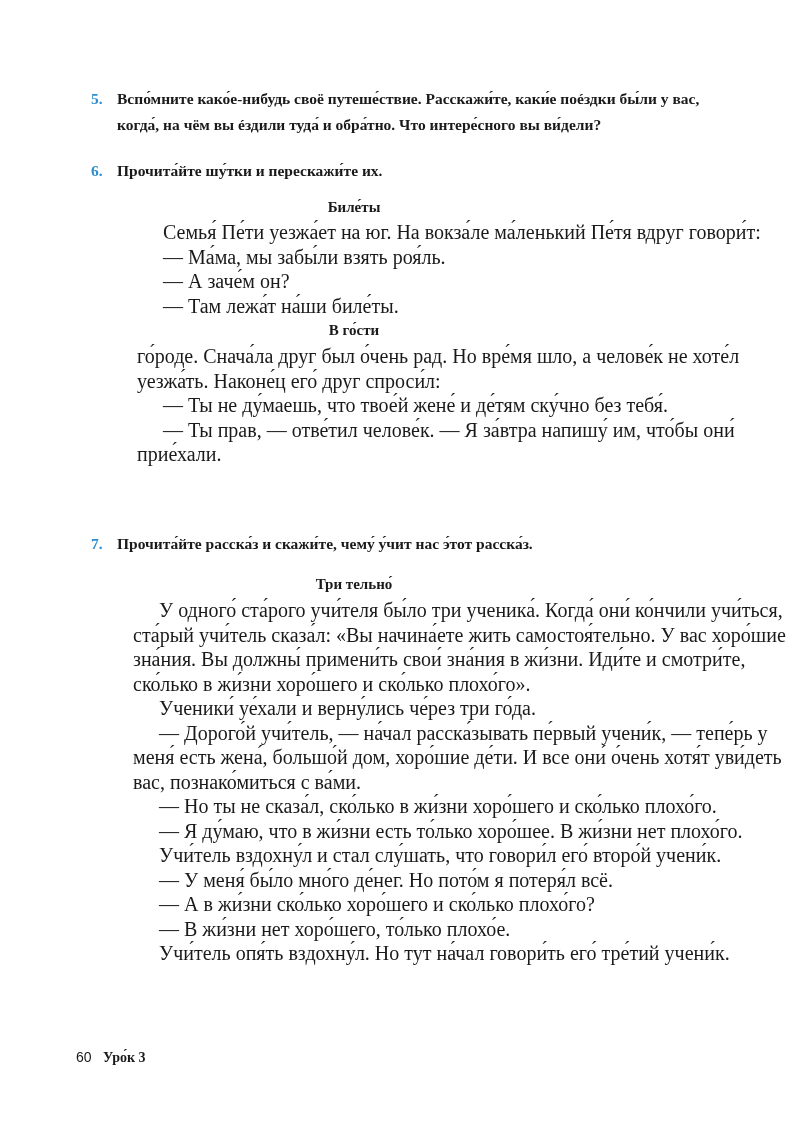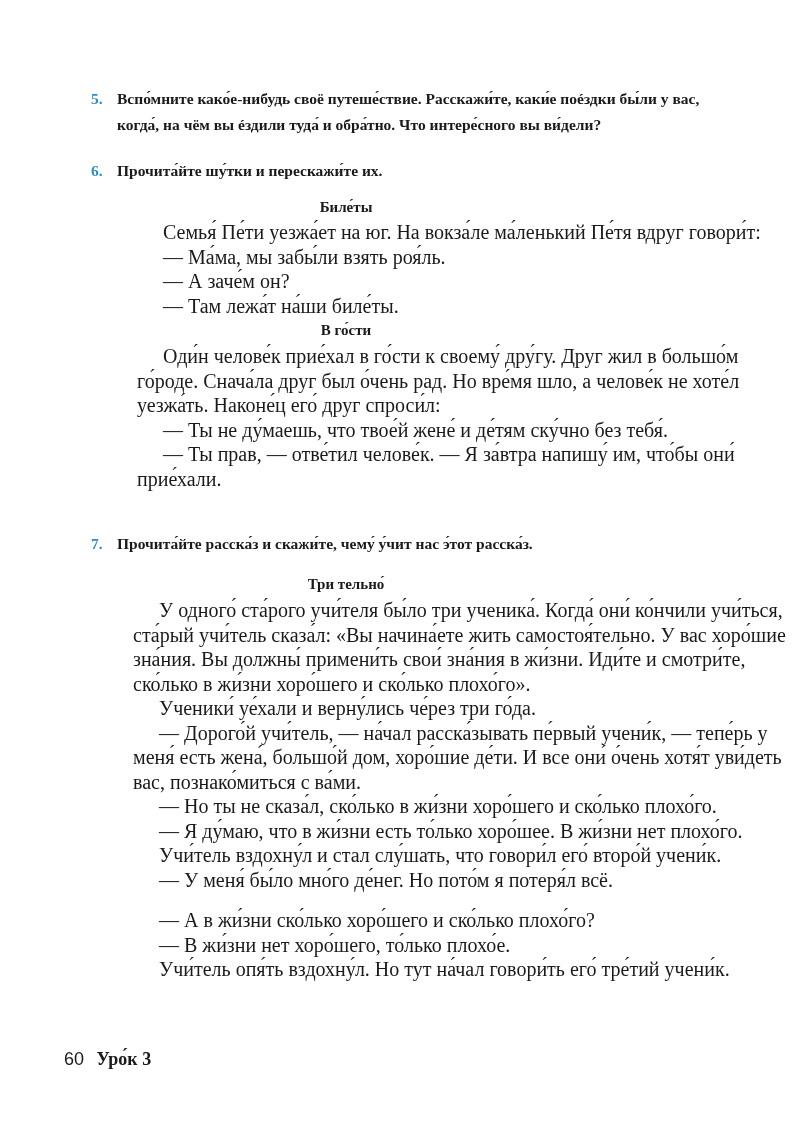--- a/index.html
+++ b/index.html
@@ -10,30 +10,30 @@
     }
     .task {
       position: absolute; left: 91px; width: 620px;
       font-weight: bold; font-size: 15.5px; line-height: 26px;
     }
     .task .num {
       position: absolute; left: 0; top: 0; color: #2f8ecf; font-weight: bold;
     }
     .task .text { display: block; padding-left: 26px; }
     .heading {
-      position: absolute; left: 0; width: 692px; text-align: center;
+      position: absolute; left: 8px; width: 692px; text-align: center;
       font-weight: bold; font-size: 15px;
     }
     .para {
       position: absolute; font-size: 20px; line-height: 24.5px;
     }
     .line { display: block; white-space: nowrap; }
     .just { text-align: justify; text-align-last: justify; }
     .footer {
-      position: absolute; left: 64px; top: 1049px; font-size: 18px;
+      position: absolute; left: 76px; top: 1049px; font-size: 14px;
     }
     .footer .pnum { font-family: "Liberation Sans", sans-serif; }
     .footer .lesson { font-weight: bold; margin-left: 8px; font-family: "Liberation Serif", serif; }
   </style>
 </head>
 <body>
 
 <div class="task" style="top:86px;">
   <span class="num">5.</span>
   <span class="text">Вспо́мните како́е-нибудь своё путеше́ствие. Расскажи́те, каки́е поéздки бы́ли у вас, когда́, на чём вы éздили туда́ и обра́тно. Что интере́сного вы ви́дели?</span>
@@ -47,21 +47,20 @@
 <div class="heading" style="top:199px;">Биле́ты</div>
 <div class="para" style="left:163px; top:220px;">
   <span class="line">Семья́ Пе́ти уезжа́ет на юг. На вокза́ле ма́ленький Пе́тя вдруг говори́т:</span>
   <span class="line">— Ма́ма, мы забы́ли взять роя́ль.</span>
   <span class="line">— А заче́м он?</span>
   <span class="line">— Там лежа́т на́ши биле́ты.</span>
 </div>
 
 <div class="heading" style="top:322px;">В го́сти</div>
 <div class="para" style="left:137px; top:344px; width:526px;">
-  <span class="line just" style="padding-left:26px;">Оди́н челове́к прие́хал в го́сти к своему́ дру́гу. Друг жил в большо́м</span>
   <span class="line just">го́роде. Снача́ла друг был о́чень рад. Но вре́мя шло, а челове́к не хоте́л</span>
   <span class="line">уезжа́ть. Наконе́ц его́ друг спроси́л:</span>
   <span class="line" style="padding-left:26px;">— Ты не ду́маешь, что твое́й жене́ и де́тям ску́чно без тебя́.</span>
   <span class="line just" style="padding-left:26px;">— Ты прав, — отве́тил челове́к. — Я за́втра напишу́ им, что́бы они́</span>
   <span class="line">прие́хали.</span>
 </div>
 
 <div class="task" style="top:531px;">
   <span class="num">7.</span>
   <span class="text">Прочита́йте расска́з и скажи́те, чему́ у́чит нас э́тот расска́з.</span>
@@ -74,21 +73,21 @@
   <span class="line just">зна́ния. Вы должны́ примени́ть свои́ зна́ния в жи́зни. Иди́те и смотри́те,</span>
   <span class="line">ско́лько в жи́зни хоро́шего и ско́лько плохо́го».</span>
   <span class="line" style="padding-left:26px;">Ученики́ уе́хали и верну́лись че́рез три го́да.</span>
   <span class="line just" style="padding-left:26px;">— Дорого́й учи́тель, — на́чал расска́зывать пе́рвый учени́к, — тепе́рь у</span>
   <span class="line just">меня́ есть жена́, большо́й дом, хоро́шие де́ти. И все они́ о́чень хотя́т уви́деть</span>
   <span class="line">вас, познако́миться с ва́ми.</span>
   <span class="line" style="padding-left:26px;">— Но ты не сказа́л, ско́лько в жи́зни хоро́шего и ско́лько плохо́го.</span>
   <span class="line" style="padding-left:26px;text-align:center;">— Я ду́маю, что в жи́зни есть то́лько хоро́шее. В жи́зни нет плохо́го.</span>
   <span class="line" style="padding-left:26px;">Учи́тель вздохну́л и стал слу́шать, что говори́л его́ второ́й учени́к.</span>
   <span class="line" style="padding-left:26px;">— У меня́ бы́ло мно́го де́нег. Но пото́м я потеря́л всё.</span>
-  <span class="line" style="padding-left:26px;margin-top:16px;">— А в жи́зни ско́лько хоро́шего и ско́лько плохо́го?</span>
+  <span class="line" style="padding-left:26px;">— А в жи́зни ско́лько хоро́шего и ско́лько плохо́го?</span>
   <span class="line" style="padding-left:26px;">— В жи́зни нет хоро́шего, то́лько плохо́е.</span>
   <span class="line" style="padding-left:26px;">Учи́тель опя́ть вздохну́л. Но тут на́чал говори́ть его́ тре́тий учени́к.</span>
 </div>
 
 <div class="footer">
   <span class="pnum">60</span>
   <span class="lesson">Уро́к 3</span>
 </div>
 
 </body></html>

